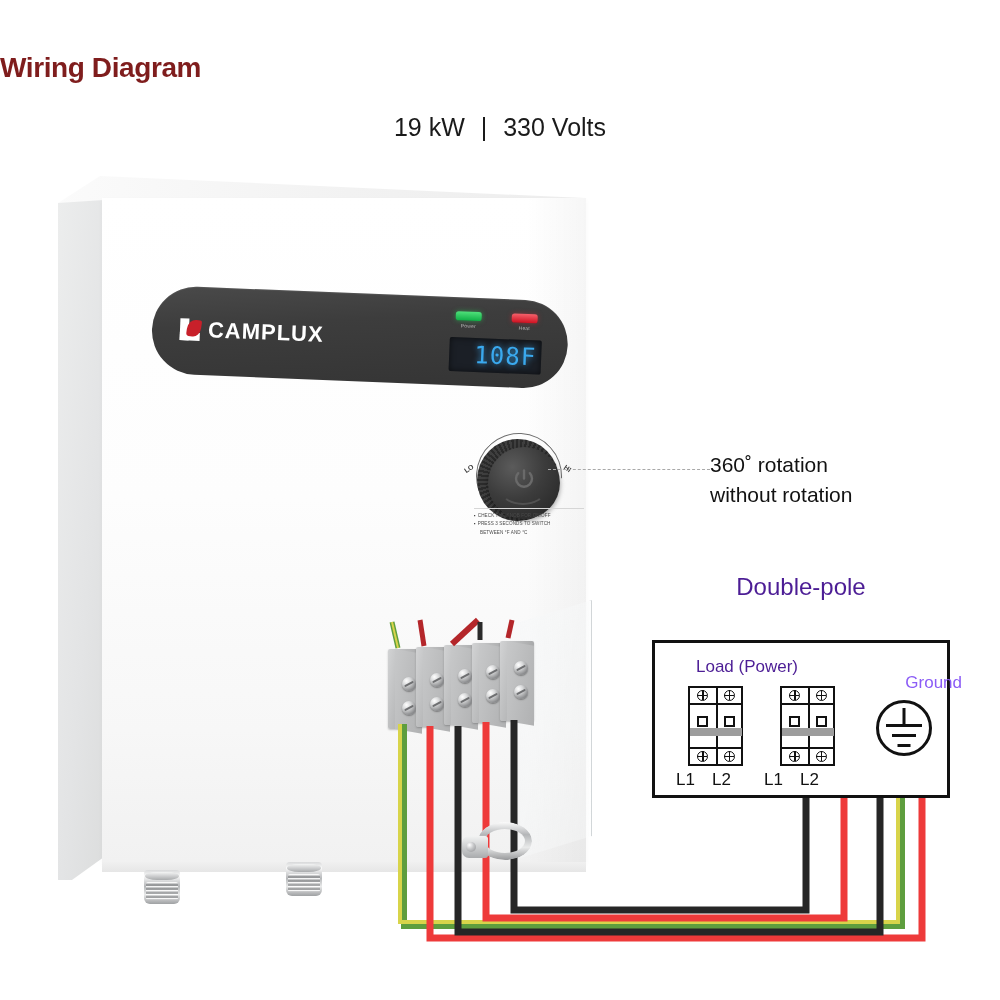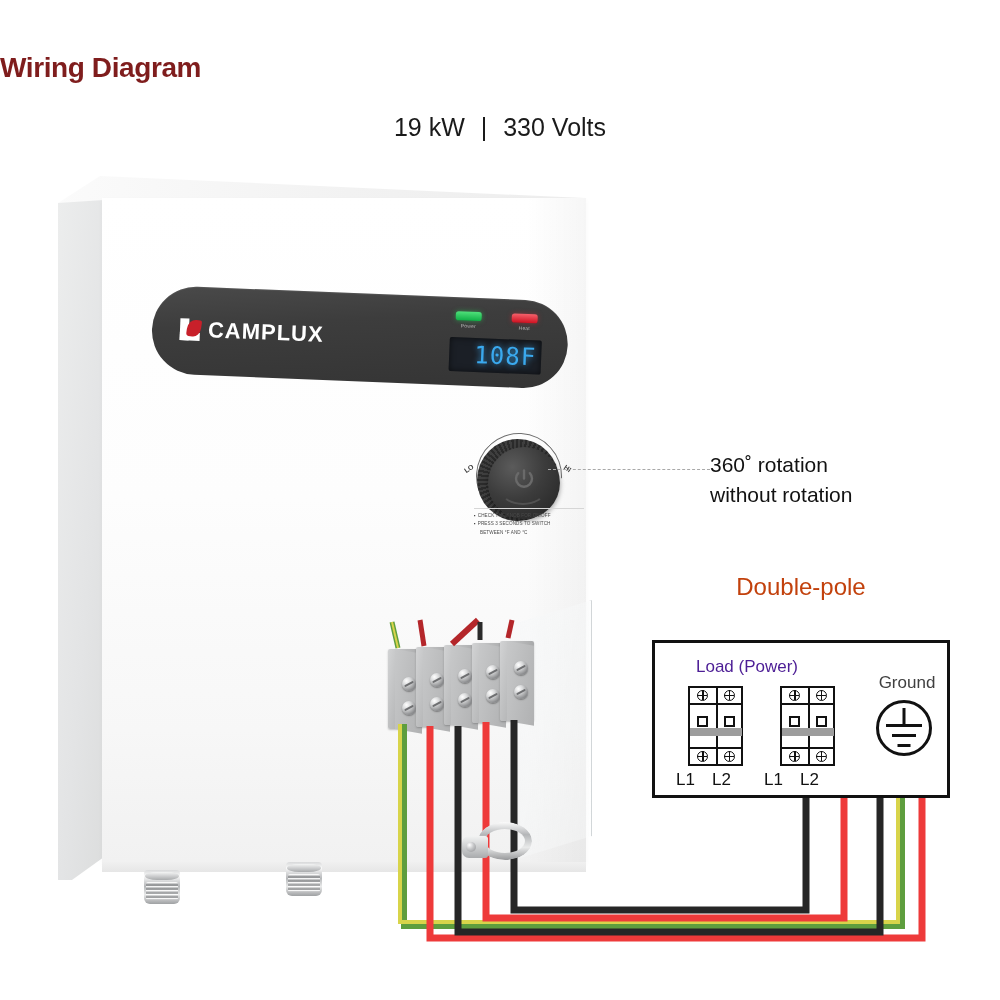--- a/index.html
+++ b/index.html
@@ -235,33 +235,33 @@
     position:absolute; left:520px; top:600px; width:72px; height:258px;
     background: linear-gradient(100deg, rgba(245,247,248,0.55), rgba(252,253,253,0.3));
     border-right: 1px solid rgba(200,205,208,0.8);
     border-top: 1px solid rgba(210,214,216,0.7);
     clip-path: polygon(0 22px, 72px 0, 72px 236px, 0 258px);
   }
 
   
   .bk-title {
     position:absolute; left:636px; top:572px; width:330px; text-align:center;
-    font-size:24px; color:#c2410c; line-height:1.25;
+    font-size:24px; color:#4c1d95; line-height:1.25;
   }
   .bk-box {
     position:absolute; left:652px; top:640px; width:298px; height:158px;
     border:3.2px solid #111111; background:#ffffff;
   }
   .bk-load-label {
     position:absolute; left:672px; top:657px; width:150px; text-align:center;
     font-size:17px; color:#4c1d95;
   }
   .bk-ground-label {
-    position:absolute; left:852px; top:673px; width:110px; text-align:center;
-    font-size:17px; color:#404040;
+    position:absolute; left:852px; top:673px; width:110px; text-align:right;
+    font-size:17px; color:#8b5cf6;
   }
 
   .breaker {
     position:absolute; top:686px; width:55px; height:80px;
     border:2px solid #111; background:#fff;
   }
   .breaker .pole {
     position:absolute; top:0; width:50%; height:100%;
   }
   .breaker .pole + .pole { border-left:2px solid #111; }

